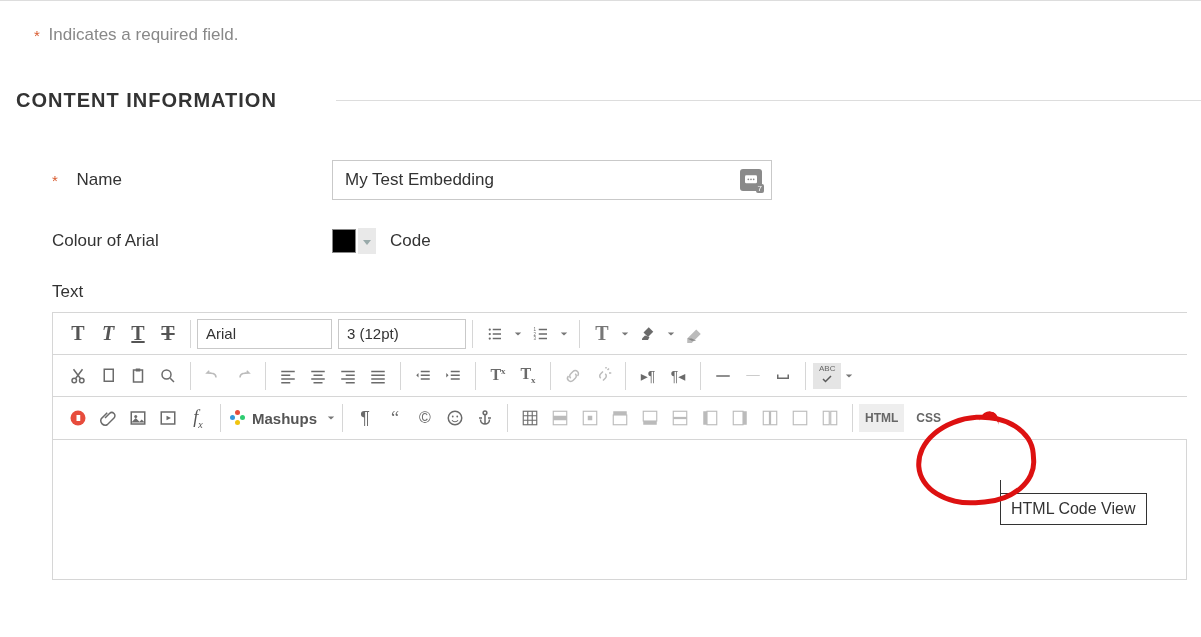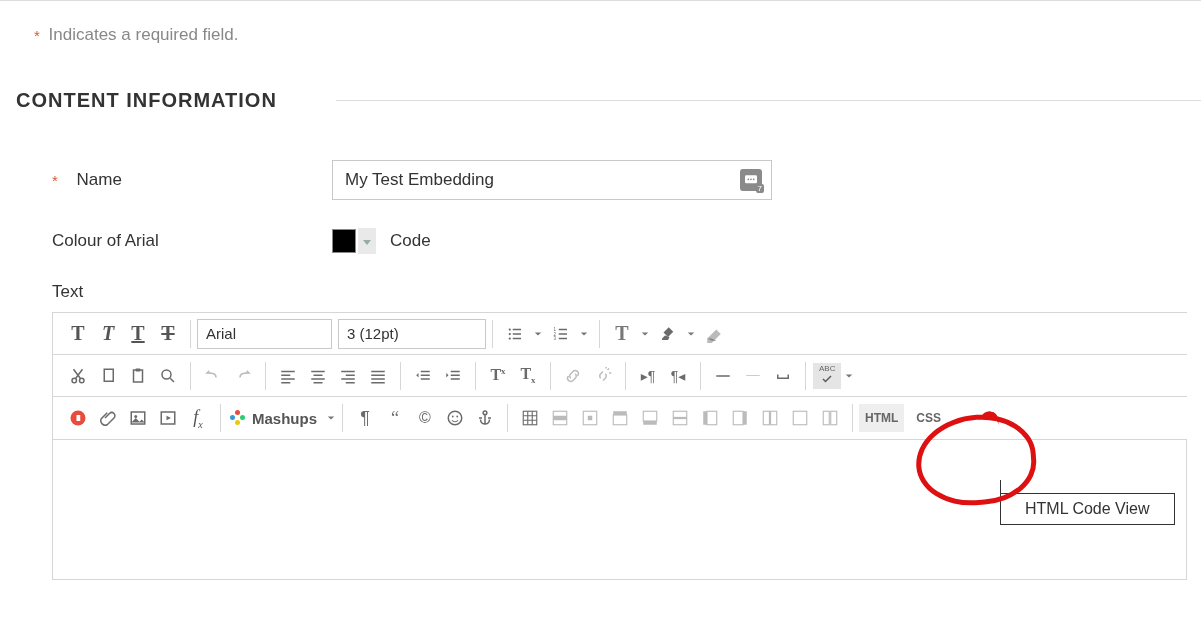--- a/index.html
+++ b/index.html
@@ -160,21 +160,21 @@
     color: #333;
     margin: 0 3px;
     position: relative;
     display: flex;
     align-items: center;
     cursor: pointer;
   }
   .tb-select .caret { position: absolute; right: 6px; top: 50%; transform: translateY(-50%); }
   .tb-select.format { width: 130px; }
   .tb-select.font { width: 135px; }
-  .tb-select.size { width: 148px; }
+  .tb-select.size { width: 128px; }
   .dd-arrow {
     width: 16px; height: 30px;
     display: flex; align-items: center; justify-content: center;
     cursor: pointer;
   }
   .dd-arrow svg { width: 8px; height: 8px; fill: #555; }
 
   .mashups-btn {
     display: flex;
     align-items: center;
@@ -231,21 +231,21 @@
     border-top: none;
     background: #fff;
   }
 
   .tooltip {
     position: absolute;
     left: 1000px;
     top: 492px;
     border: 1px solid #333;
     background: #fff;
-    padding: 6px 24px;
+    padding: 6px 10px;
     font-size: 16px;
     color: #333;
   }
   .tooltip::before {
     content: '';
     position: absolute;
     left: -1px; top: -14px;
     width: 1px; height: 14px;
     background: #333;
   }

